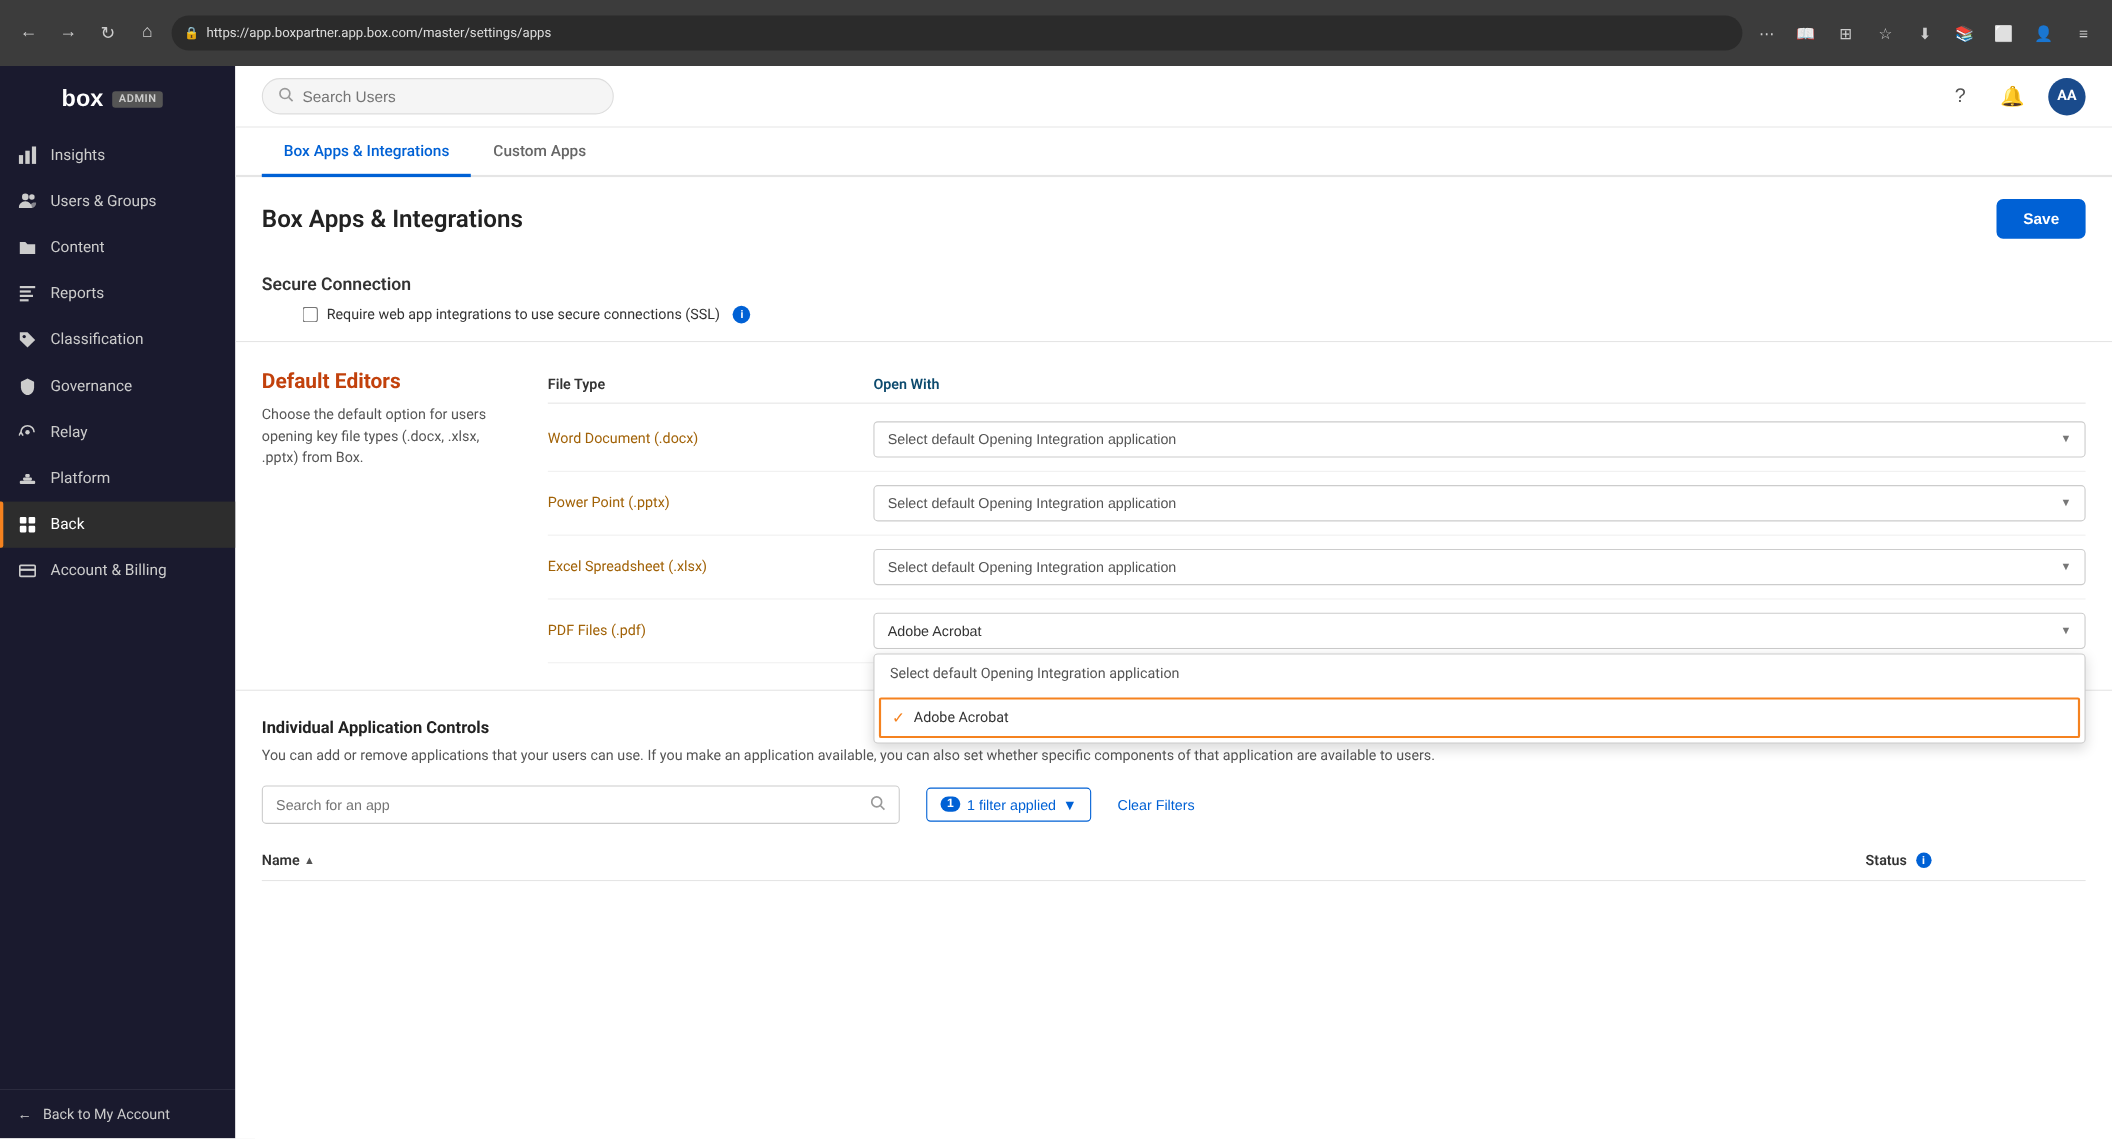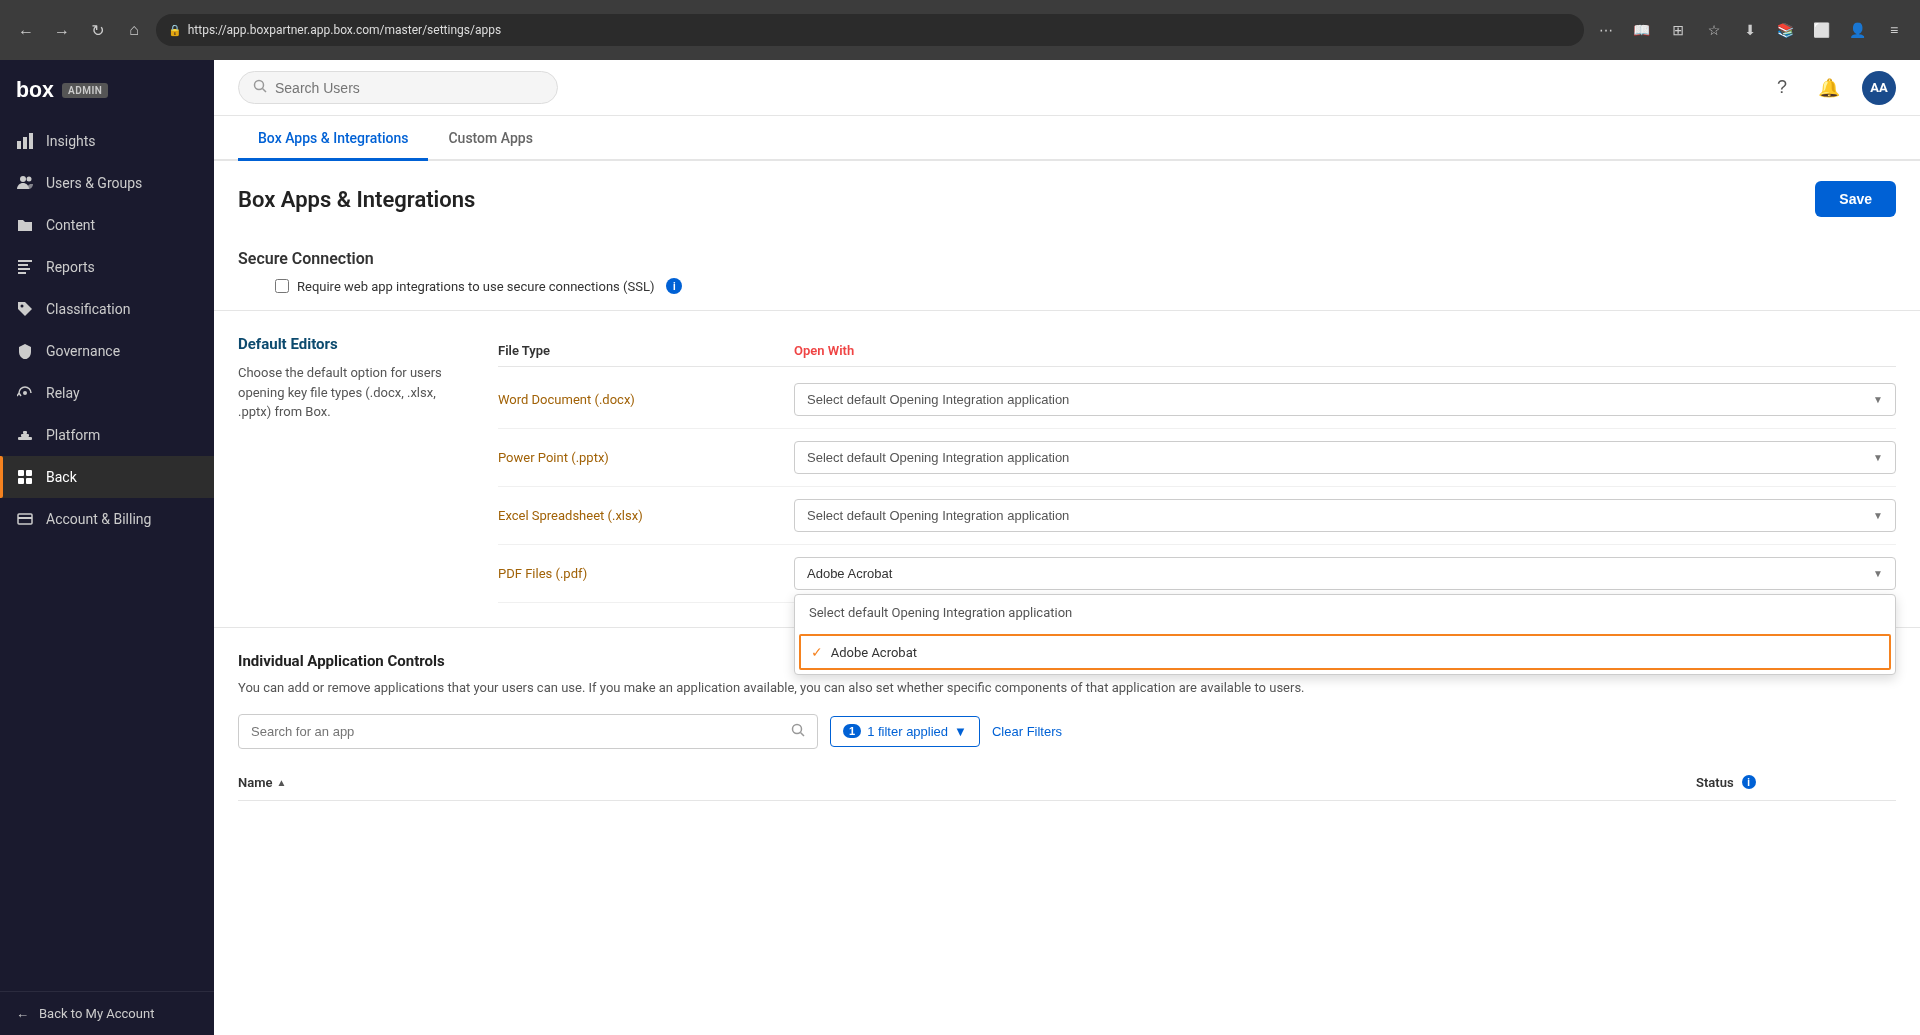--- a/index.html
+++ b/index.html
@@ -61,20 +61,21 @@
       display: flex;
       flex-direction: column;
       flex-shrink: 0;
       overflow-y: auto;
     }
     .sidebar-logo {
       padding: 18px 16px 14px;
       display: flex;
       align-items: center;
       gap: 8px;
+      margin-left: 40px;
     }
     .logo-box {
       display: flex; align-items: center; gap: 6px;
     }
     .logo-svg { width: 40px; height: 24px; }
     .admin-badge {
       background: #555;
       color: #ccc;
       font-size: 10px;
       padding: 2px 6px;
@@ -269,42 +270,42 @@
     }
     .editors-layout {
       display: flex;
       gap: 40px;
     }
     .editors-desc {
       width: 220px;
       flex-shrink: 0;
     }
     .editors-desc h3 {
-      font-size: 15px;
+      font-size: 19px;
       font-weight: 700;
-      color: #0c4a6e;
+      color: #c2410c;
       margin-bottom: 10px;
     }
     .editors-desc p {
       font-size: 13px;
       color: #555;
       line-height: 1.5;
     }
     .editors-table {
       flex: 1;
     }
     .editors-header {
       display: flex;
       gap: 16px;
       padding: 8px 0;
       border-bottom: 1px solid #e5e5e5;
       margin-bottom: 4px;
     }
     .col-file-type { width: 280px; flex-shrink: 0; font-size: 13px; font-weight: 600; color: #333; }
-    .col-open-with { flex: 1; font-size: 13px; font-weight: 600; color: #ef4444; }
+    .col-open-with { flex: 1; font-size: 13px; font-weight: 600; color: #0c4a6e; }
     .editor-row {
       display: flex;
       align-items: center;
       gap: 16px;
       padding: 12px 0;
       border-bottom: 1px solid #f0f0f0;
       position: relative;
     }
     .file-type-label {
       width: 280px;
@@ -375,21 +376,21 @@
     }
     .app-controls-section p {
       font-size: 13px;
       color: #555;
       line-height: 1.5;
       margin-bottom: 16px;
     }
     .app-search-row {
       display: flex;
       align-items: center;
-      gap: 12px;
+      gap: 24px;
       margin-bottom: 16px;
     }
     .app-search-container {
       display: flex; align-items: center;
       border: 1px solid #ccc;
       border-radius: 4px;
       padding: 7px 12px;
       gap: 8px;
       flex: 1;
       max-width: 580px;

